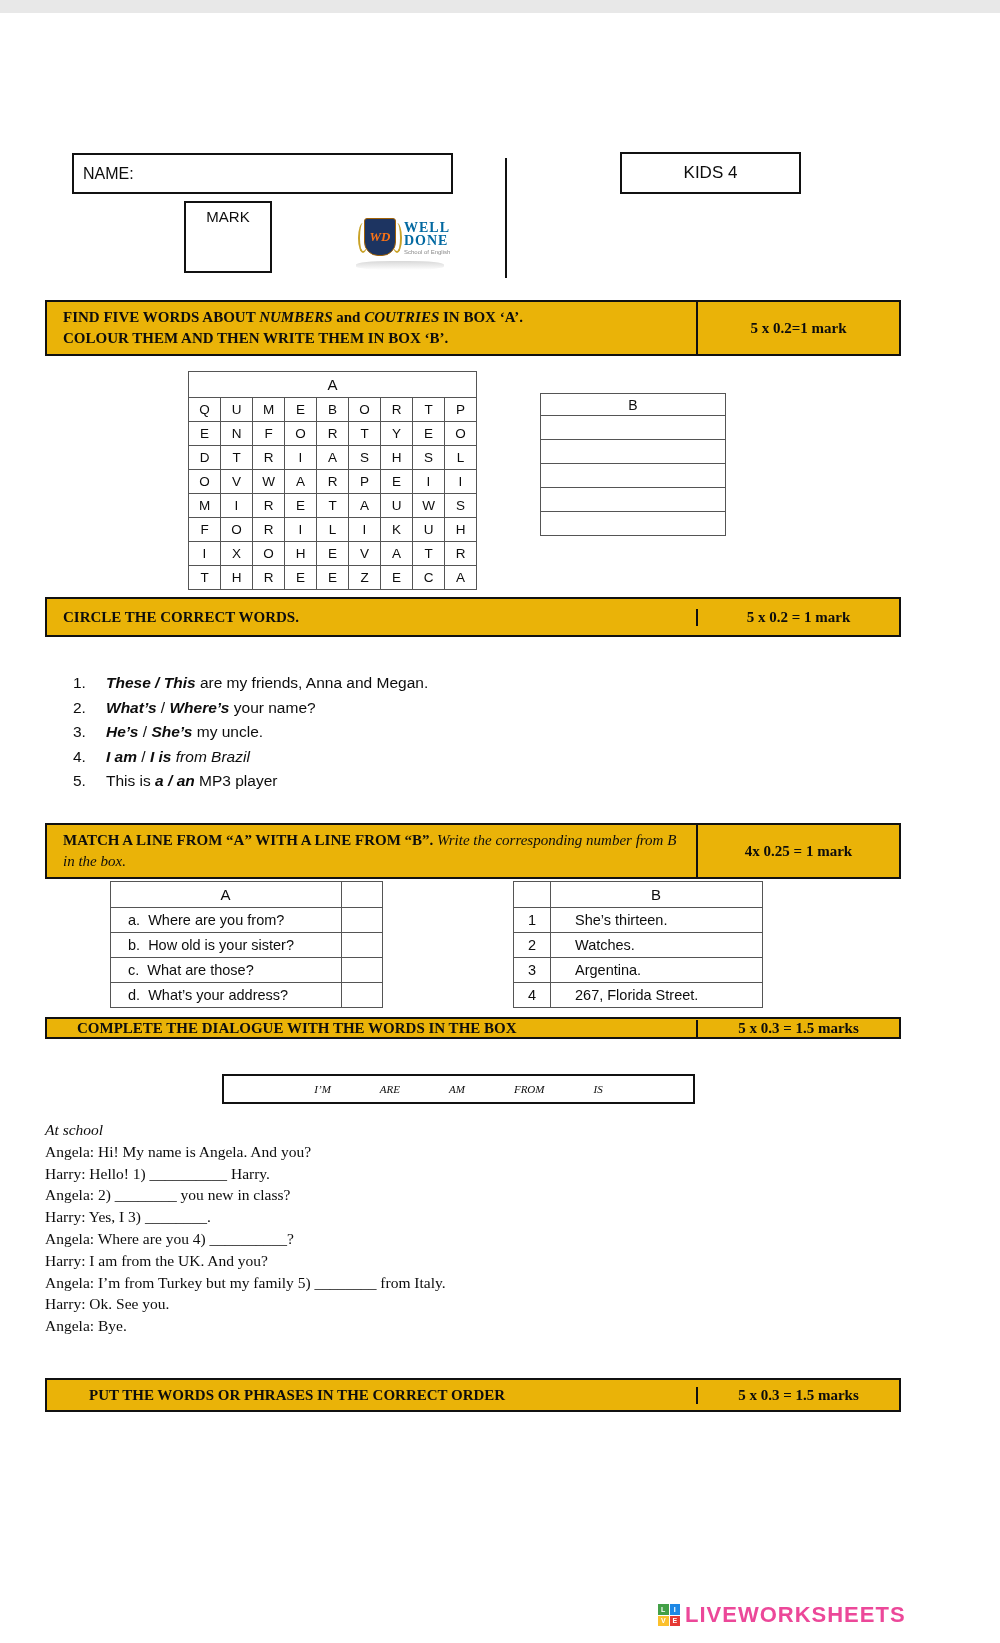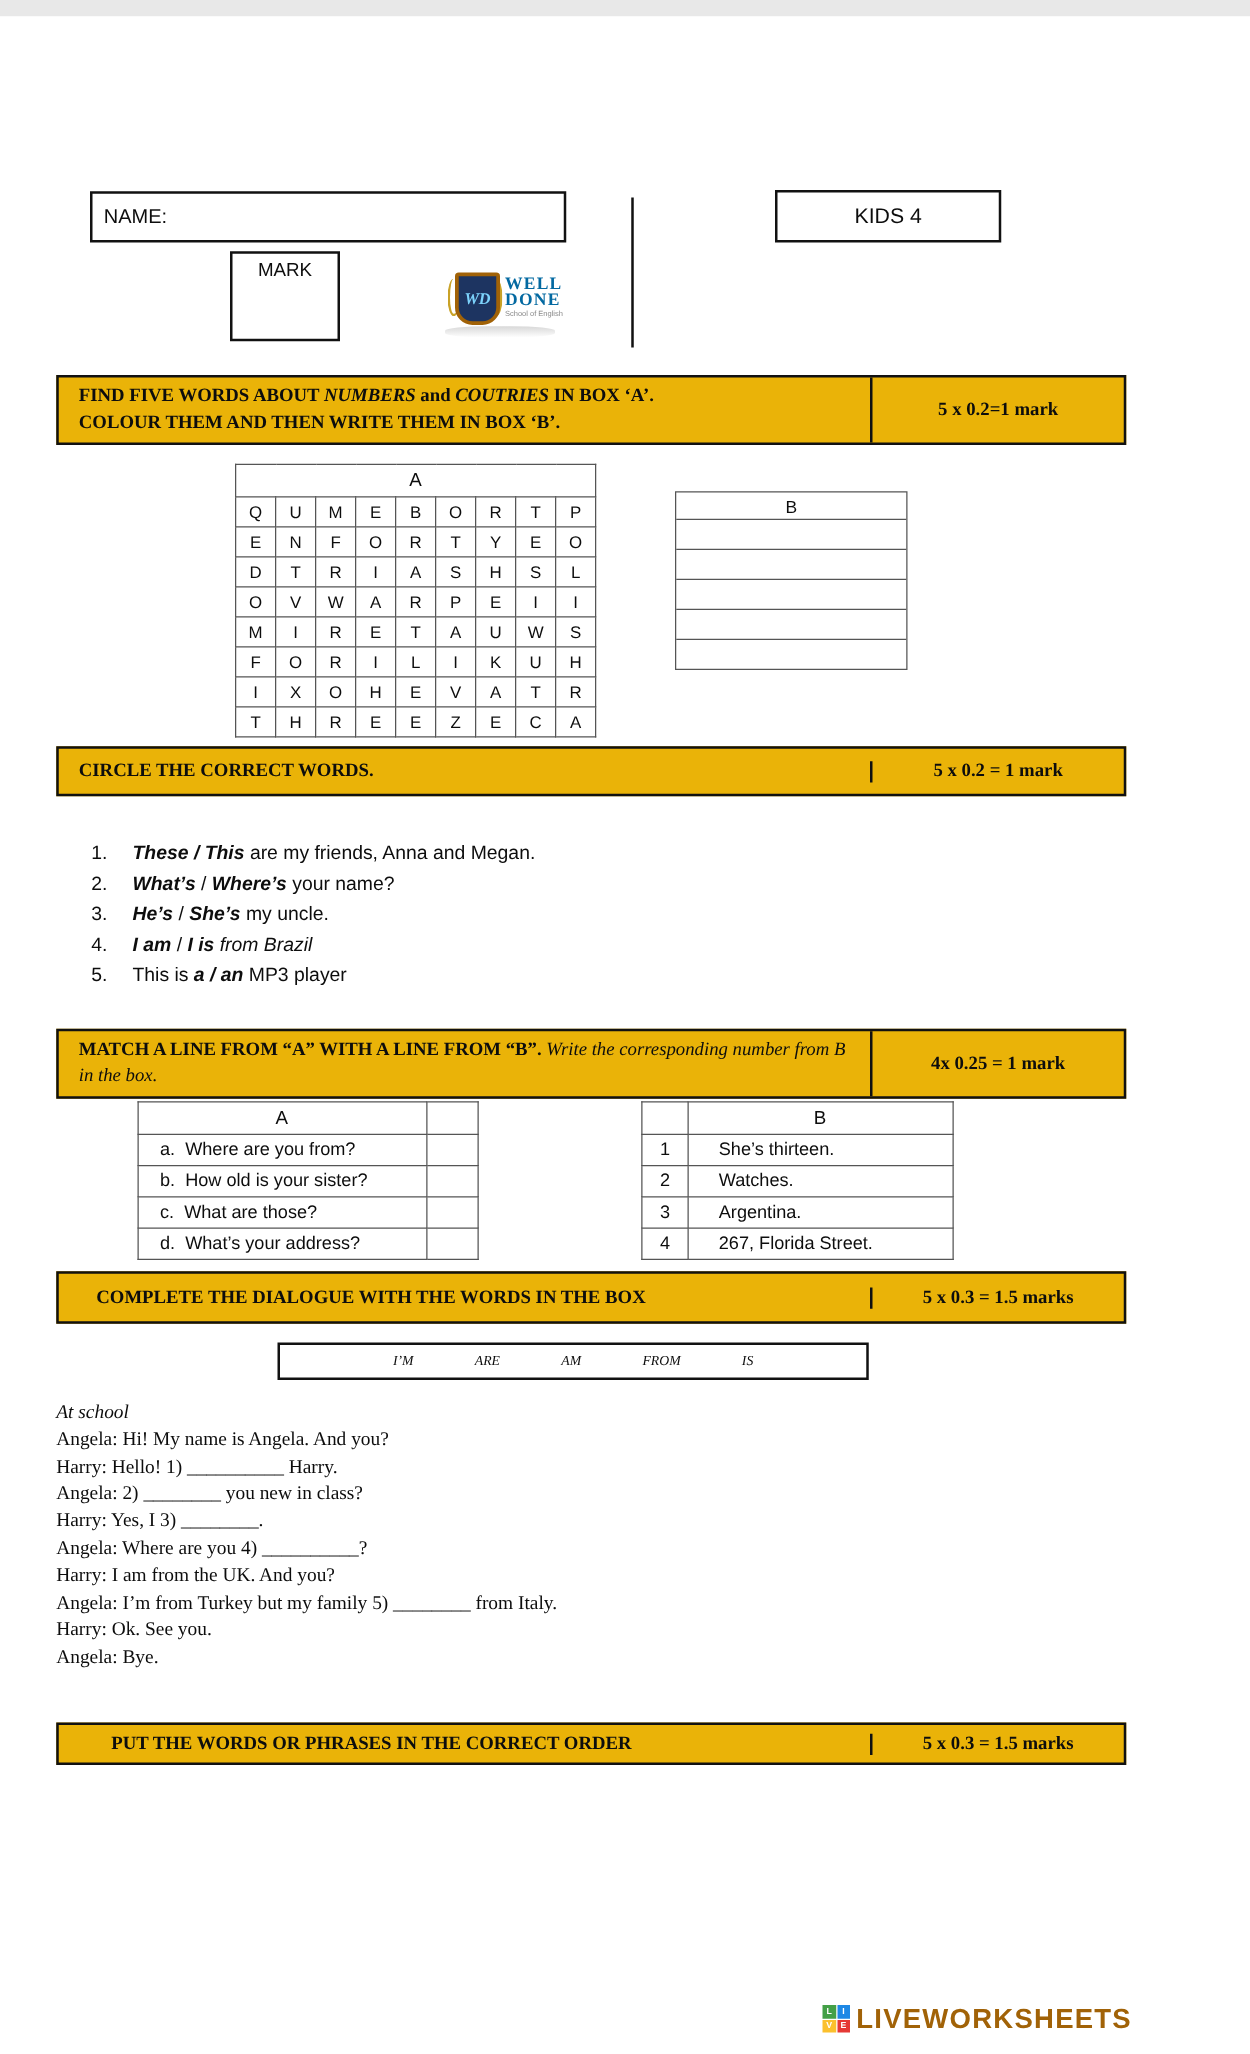--- a/index.html
+++ b/index.html
@@ -13,22 +13,22 @@
             text-align:center;font-size:15px;padding-top:5px;box-sizing:border-box;}
   .vdivider{position:absolute;left:505px;top:145px;width:2px;height:120px;background:#111;}
   .kids-box{position:absolute;left:620px;top:139px;width:177px;height:38px;border:2px solid #111;
             display:flex;align-items:center;justify-content:center;font-size:17px;}
   .time-box{position:absolute;left:560px;top:219px;width:327px;height:32px;border:2px solid #6e6e6e;
             box-shadow:2px 3px 0 #d9d9d9;display:flex;align-items:center;justify-content:center;font-size:15px;}
 
   
   .logo{position:absolute;left:348px;top:202px;width:104px;height:58px;}
   .logo .shield{position:absolute;left:16px;top:3px;width:30px;height:36px;background:#1d3461;
-                border:3px solid #a16207;border-radius:3px 3px 14px 14px;display:flex;align-items:center;justify-content:center;
-                color:#7dd3fc;font-family:"Liberation Serif",serif;font-style:italic;font-weight:bold;font-size:13px;}
+                border:1px solid #a16207;border-radius:3px 3px 14px 14px;display:flex;align-items:center;justify-content:center;
+                color:#f97316;font-family:"Liberation Serif",serif;font-style:italic;font-weight:bold;font-size:13px;}
   .logo .laurel-l,.logo .laurel-r{position:absolute;top:8px;width:8px;height:28px;border:2px solid #c9a227;border-radius:50%;}
   .logo .laurel-l{left:10px;border-right:none;border-top:none;}
   .logo .laurel-r{left:44px;border-left:none;border-top:none;}
   .logo .wordmark{position:absolute;left:56px;top:6px;color:#0369a1;font-family:"Liberation Serif",serif;
                   font-weight:bold;font-size:14px;line-height:13px;letter-spacing:1px;}
   .logo .school{position:absolute;left:56px;top:34px;font-size:6px;color:#8a8a8a;}
   .logo .shine{position:absolute;left:8px;top:46px;width:88px;height:9px;
                background:linear-gradient(#d8d8d8,#ffffff);border-radius:40%;}
 
   
@@ -304,21 +304,21 @@
           <td class="ncell">3</td>
           <td class="tcell">Argentina.</td>
         </tr>
         <tr>
           <td class="ncell">4</td>
           <td class="tcell">267, Florida Street.</td>
         </tr>
       </tbody>
   </table>
 
-  <div class="secbar" style="top:1004px;height:42px;align-items:center;">
+  <div class="secbar" style="top:1004px;height:22px;align-items:center;">
     <div class="left p-b" style="padding-top:0;padding-bottom:0;padding-left:30px;">COMPLETE THE DIALOGUE WITH THE WORDS IN THE BOX</div>
     <div class="marks">5 x 0.3 = 1.5 marks</div>
   </div>
 
   <div class="word-box">
       <span>I’M</span>
       <span>ARE</span>
       <span>AM</span>
       <span>FROM</span>
       <span>IS</span>
@@ -341,15 +341,15 @@
     <div class="left p-b" style="padding-top:0;padding-bottom:0;padding-left:42px;">PUT THE WORDS OR PHRASES IN THE CORRECT ORDER</div>
     <div class="marks">5 x 0.3 = 1.5 marks</div>
   </div>
 
   <div class="fico">
       <span style="background: rgb(67, 160, 71);">L</span>
       <span style="background: rgb(30, 136, 229);">I</span>
       <span style="background: rgb(251, 192, 45);">V</span>
       <span style="background: rgb(229, 57, 53);">E</span>
     </div>
-  <div class="fbrand" style="color: #a16207;">LIVEWORKSHEETS</div>
+  <div class="fbrand" style="color: #ec4899;">LIVEWORKSHEETS</div>
 
 </div>
 
 </body></html>

